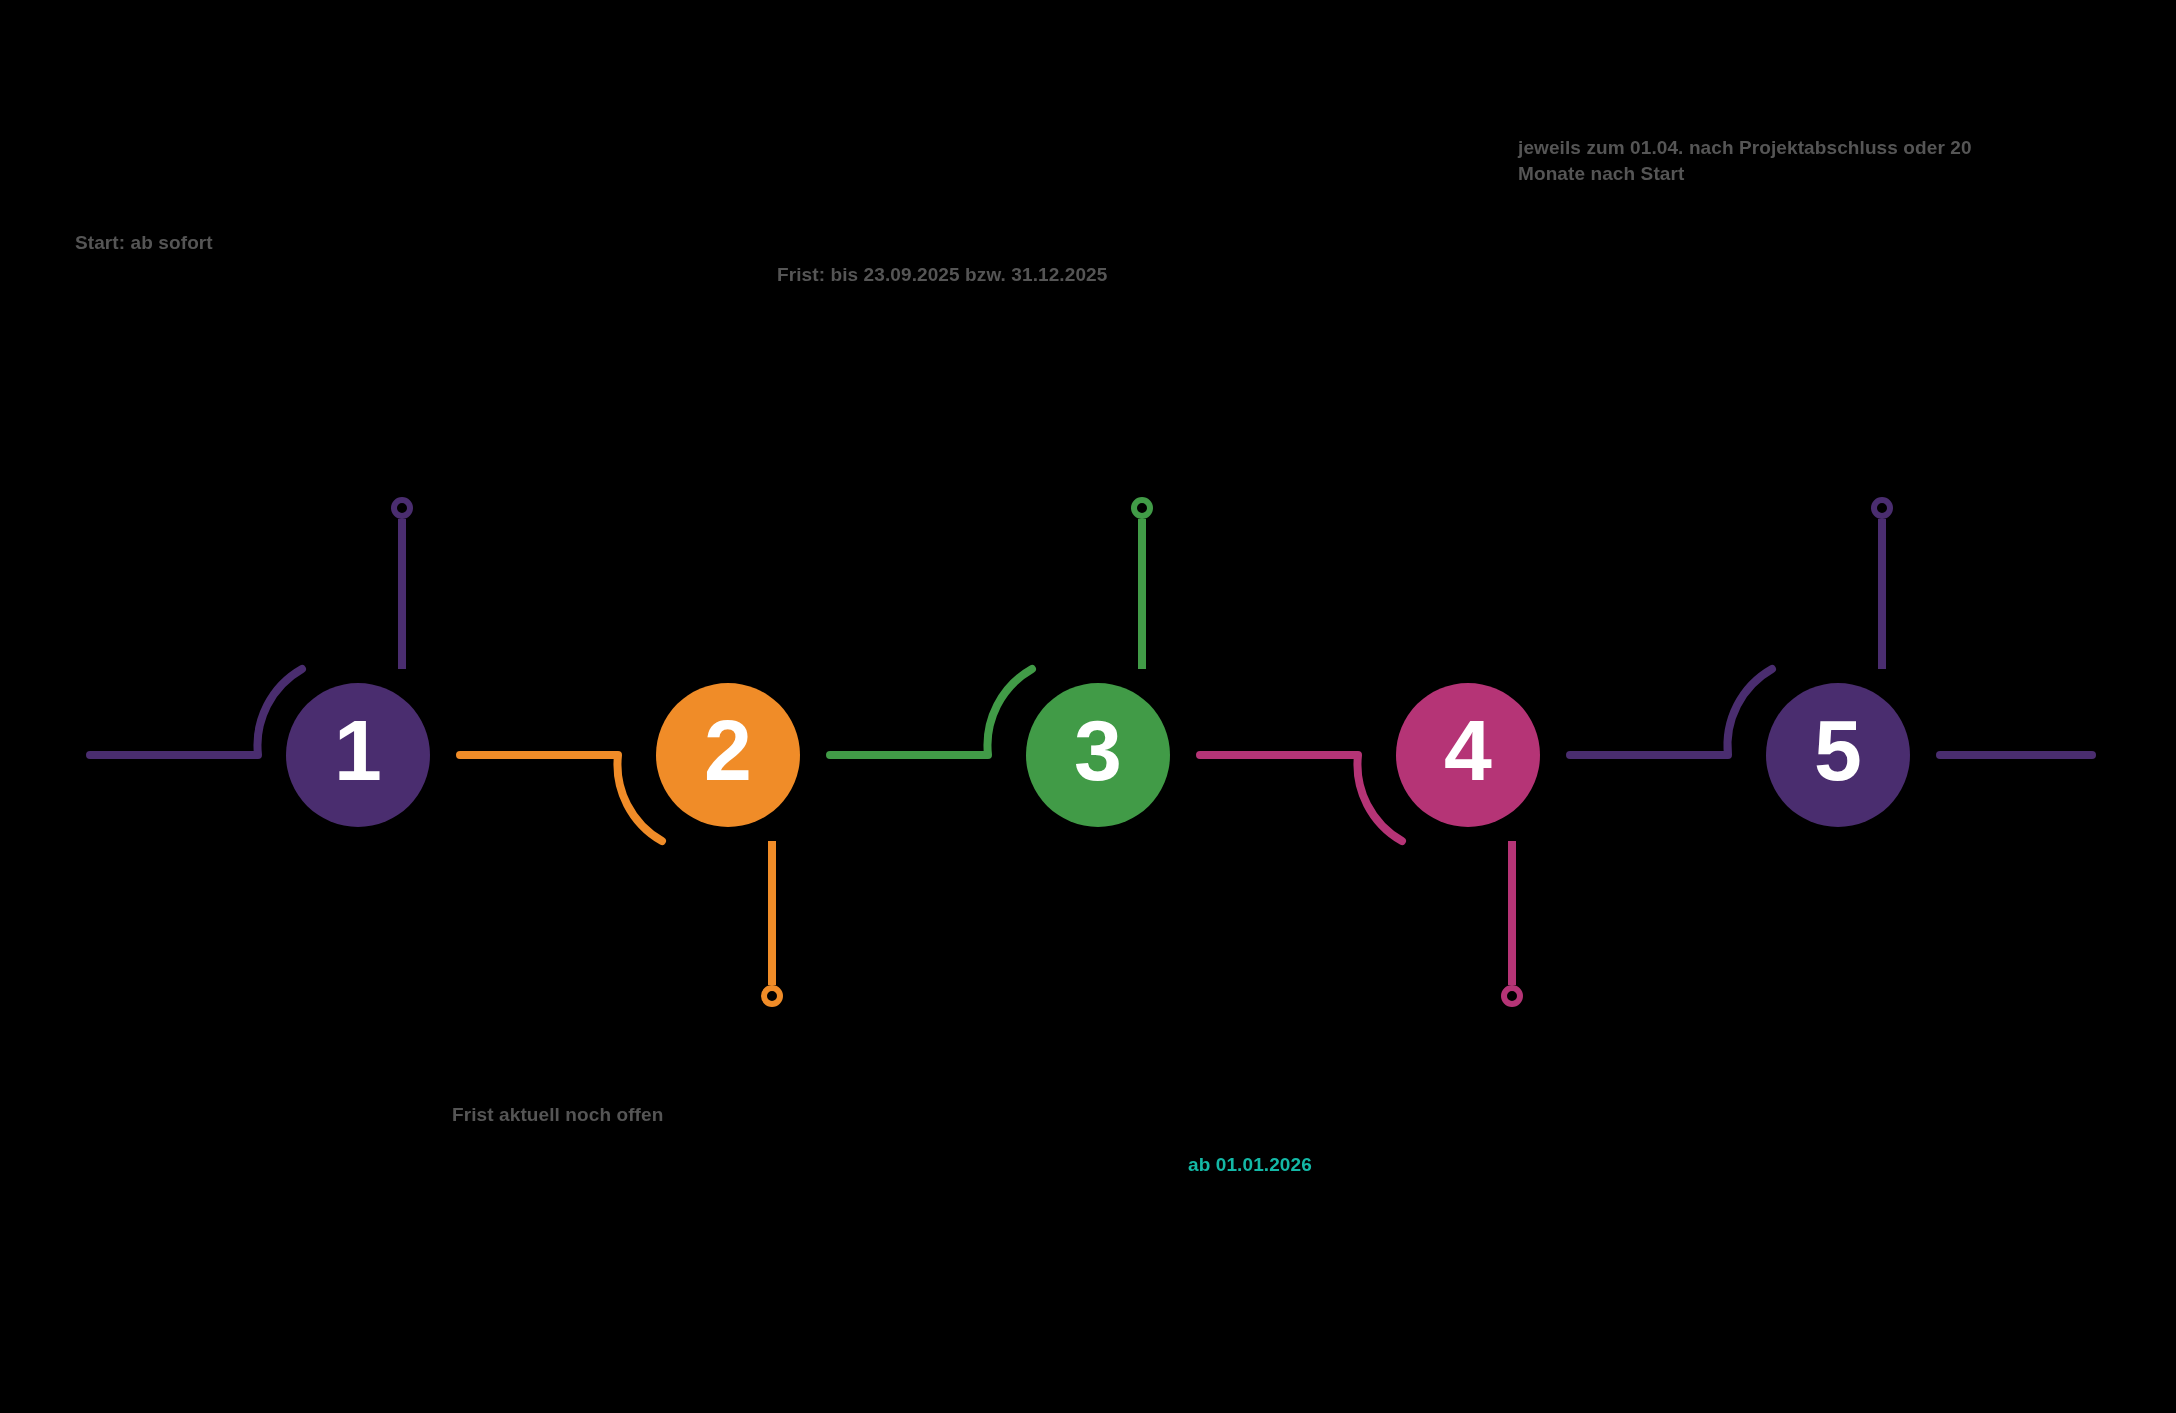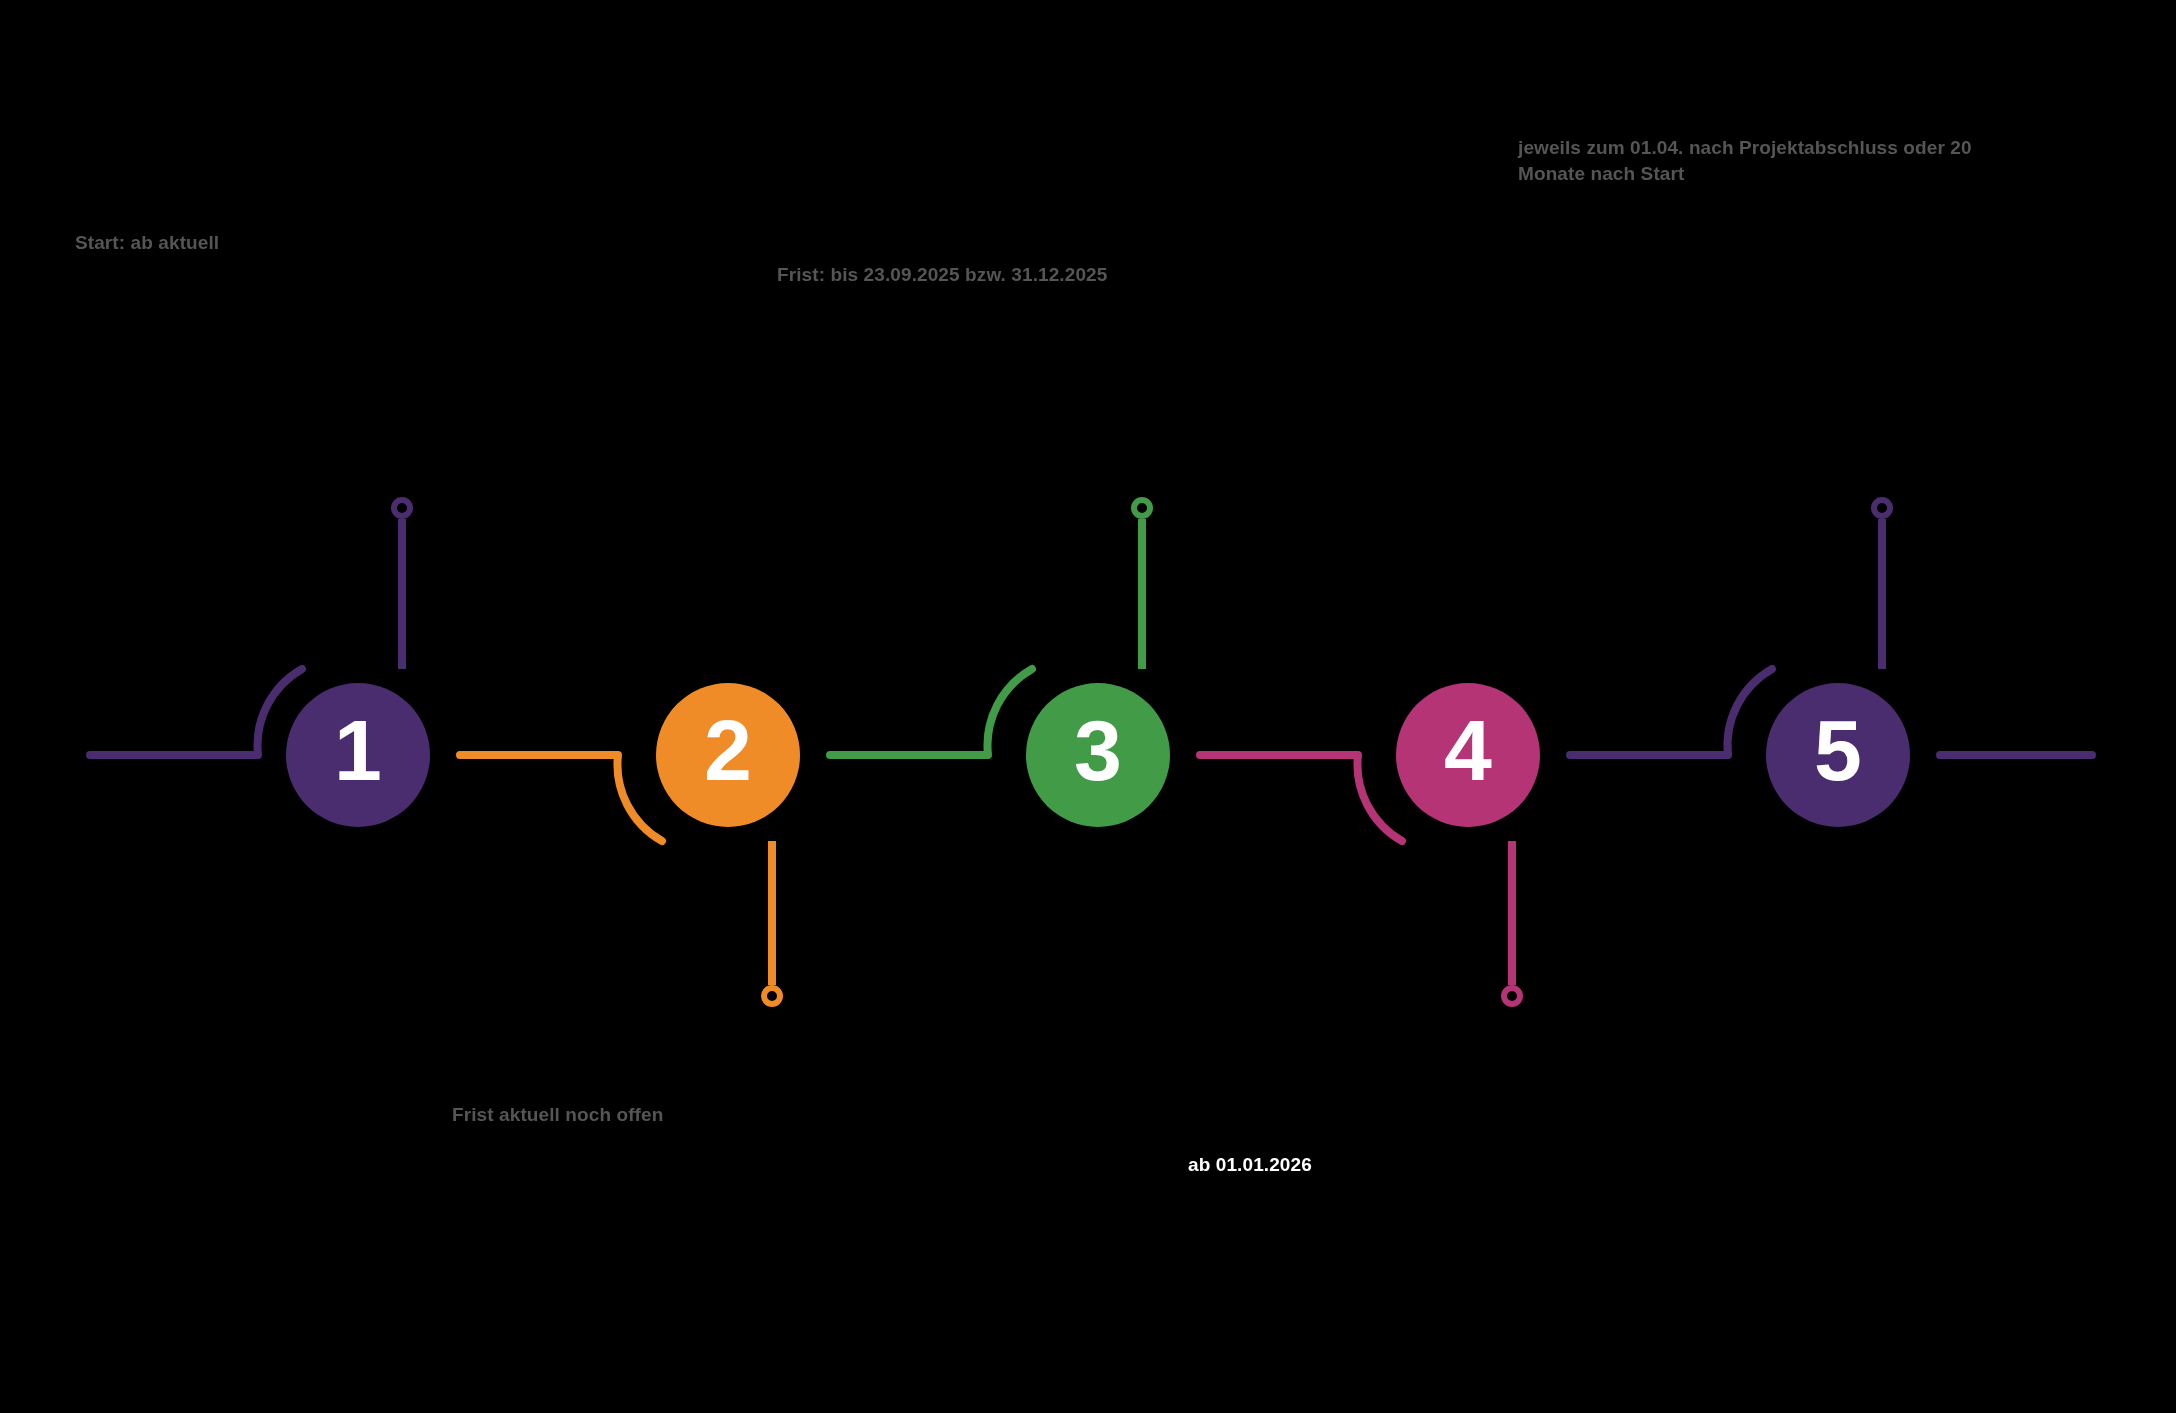--- a/index.html
+++ b/index.html
@@ -94,21 +94,21 @@
           <text x="1468" y="757" class="node-number">4</text>
         </g>
         <g>
           <circle cx="1838" cy="755" r="72" fill="#4A2D6F"></circle>
           <text x="1838" y="757" class="node-number">5</text>
         </g>
       </g>
   </svg>
 
   <div id="captions-layer">
-      <div class="caption" style="left: 75px; top: 230px; color: rgb(85, 85, 85);">Start: ab aktuell</div>
+      <div class="caption" style="left: 75px; top: 230px; color: rgb(85, 85, 85);">Start: ab sofort</div>
       <div class="caption" style="left: 452px; top: 1102px; color: rgb(85, 85, 85);">Frist aktuell noch offen</div>
       <div class="caption" style="left: 777px; top: 262px; color: rgb(85, 85, 85);">Frist: bis 23.09.2025 bzw. 31.12.2025</div>
-      <div class="caption" style="left: 1188px; top: 1152px; color: #ffffff;">ab 01.01.2026</div>
+      <div class="caption" style="left: 1188px; top: 1152px; color: #14b8a6;">ab 01.01.2026</div>
       <div class="caption" style="left: 1518px; top: 135px; color: rgb(85, 85, 85);">jeweils zum 01.04. nach Projektabschluss oder 20
 Monate nach Start</div>
     </div>
 
 </div>
 
 </body></html>

